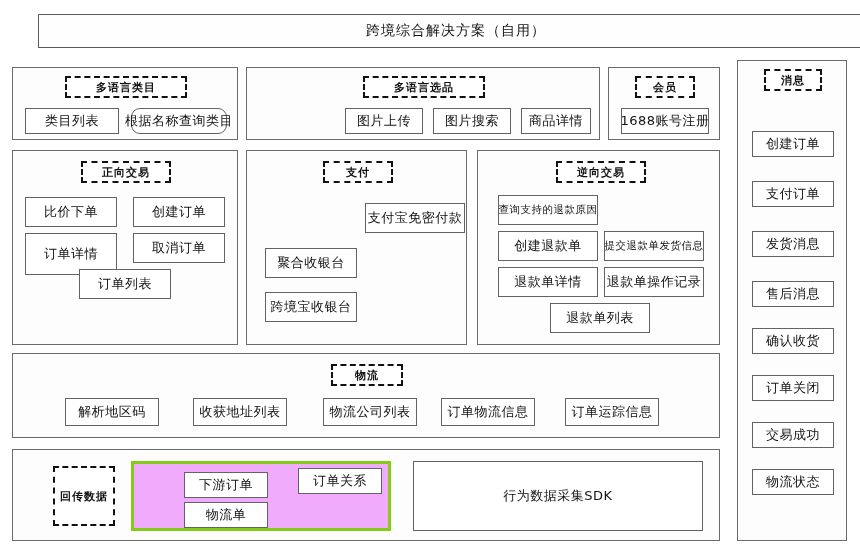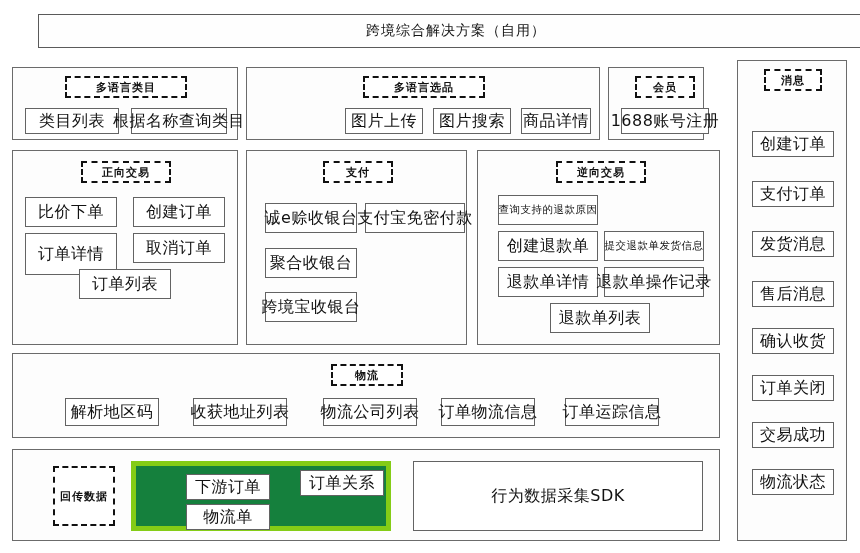--- a/index.html
+++ b/index.html
@@ -63,56 +63,56 @@
 
   
   .box {
     position: absolute;
     box-sizing: border-box;
     border: 1px solid #636363;
     background: #ffffff;
     display: flex;
     align-items: center;
     justify-content: center;
-    font-size: 16px;
+    font-size: 13px;
     color: #121212;
     white-space: nowrap;
     letter-spacing: 0.5px;
   }
   .box.wide-text { font-size: 10.5px; }
 
   
   .subgroup {
     position: absolute;
     box-sizing: border-box;
-    border: 5px solid #84cc16;
-    background: #15803d;
+    border: 3px solid #84cc16;
+    background: #f0abfc;
   }
 </style>
 </head>
 <body>
 
 <div class="canvas">
 
   <div class="frame title-bar" style="left:12px; top:14px; width:836px; height:34px;">跨境综合解决方案（自用）</div>
 
   <div class="panel" style="left:12px; top:67px; width:226px; height:73px;">
     <div class="sec-label" style="left:52px; top:8px; width:122px; height:22px;">多语言类目</div>
     <div class="box" style="left:12px; top:40px; width:94px; height:26px;">类目列表</div>
-    <div class="box" style="left:118px; top:40px; width:96px; height:26px;">根据名称查询类目</div>
+    <div class="box" style="left:118px; top:40px; width:96px; height:26px;border-radius:9px;">根据名称查询类目</div>
   </div>
 
   <div class="panel" style="left:246px; top:67px; width:354px; height:73px;">
     <div class="sec-label" style="left:116px; top:8px; width:122px; height:22px;">多语言选品</div>
     <div class="box" style="left:98px; top:40px; width:78px; height:26px;">图片上传</div>
     <div class="box" style="left:186px; top:40px; width:78px; height:26px;">图片搜索</div>
     <div class="box" style="left:274px; top:40px; width:70px; height:26px;">商品详情</div>
   </div>
 
-  <div class="panel" style="left:608px; top:67px; width:96px; height:73px;">
+  <div class="panel" style="left:608px; top:67px; width:112px; height:73px;">
     <div class="sec-label" style="left:26px; top:8px; width:60px; height:22px;">会员</div>
     <div class="box" style="left:12px; top:40px; width:88px; height:26px;">1688账号注册</div>
   </div>
 
   <div class="panel" style="left:737px; top:60px; width:110px; height:481px;">
     <div class="sec-label" style="left:26px; top:8px; width:58px; height:22px;">消息</div>
 
     <div class="box" style="left:14px; top:70px; width:82px; height:26px;">创建订单</div>
     <div class="box" style="left:14px; top:120px; width:82px; height:26px;">支付订单</div>
     <div class="box" style="left:14px; top:170px; width:82px; height:26px;">发货消息</div>
@@ -127,21 +127,20 @@
     <div class="sec-label" style="left:68px; top:10px; width:90px; height:22px;">正向交易</div>
     <div class="box" style="left:12px; top:46px; width:92px; height:30px;">比价下单</div>
     <div class="box" style="left:120px; top:46px; width:92px; height:30px;">创建订单</div>
     <div class="box" style="left:12px; top:82px; width:92px; height:42px;">订单详情</div>
     <div class="box" style="left:120px; top:82px; width:92px; height:30px;">取消订单</div>
     <div class="box" style="left:66px; top:118px; width:92px; height:30px;">订单列表</div>
   </div>
 
   <div class="panel" style="left:246px; top:150px; width:221px; height:195px;">
     <div class="sec-label" style="left:76px; top:10px; width:70px; height:22px;">支付</div>
-    <div class="box" style="left:18px; top:52px; width:92px; height:30px;">诚e赊收银台</div>
     <div class="box" style="left:118px; top:52px; width:100px; height:30px;">支付宝免密付款</div>
     <div class="box" style="left:18px; top:97px; width:92px; height:30px;">聚合收银台</div>
     <div class="box" style="left:18px; top:141px; width:92px; height:30px;">跨境宝收银台</div>
   </div>
 
   <div class="panel" style="left:477px; top:150px; width:243px; height:195px;">
     <div class="sec-label" style="left:78px; top:10px; width:90px; height:22px;">逆向交易</div>
     <div class="box wide-text" style="left:20px; top:44px; width:100px; height:30px;">查询支持的退款原因</div>
     <div class="box" style="left:20px; top:80px; width:100px; height:30px;">创建退款单</div>
     <div class="box wide-text" style="left:126px; top:80px; width:100px; height:30px;">提交退款单发货信息</div>

